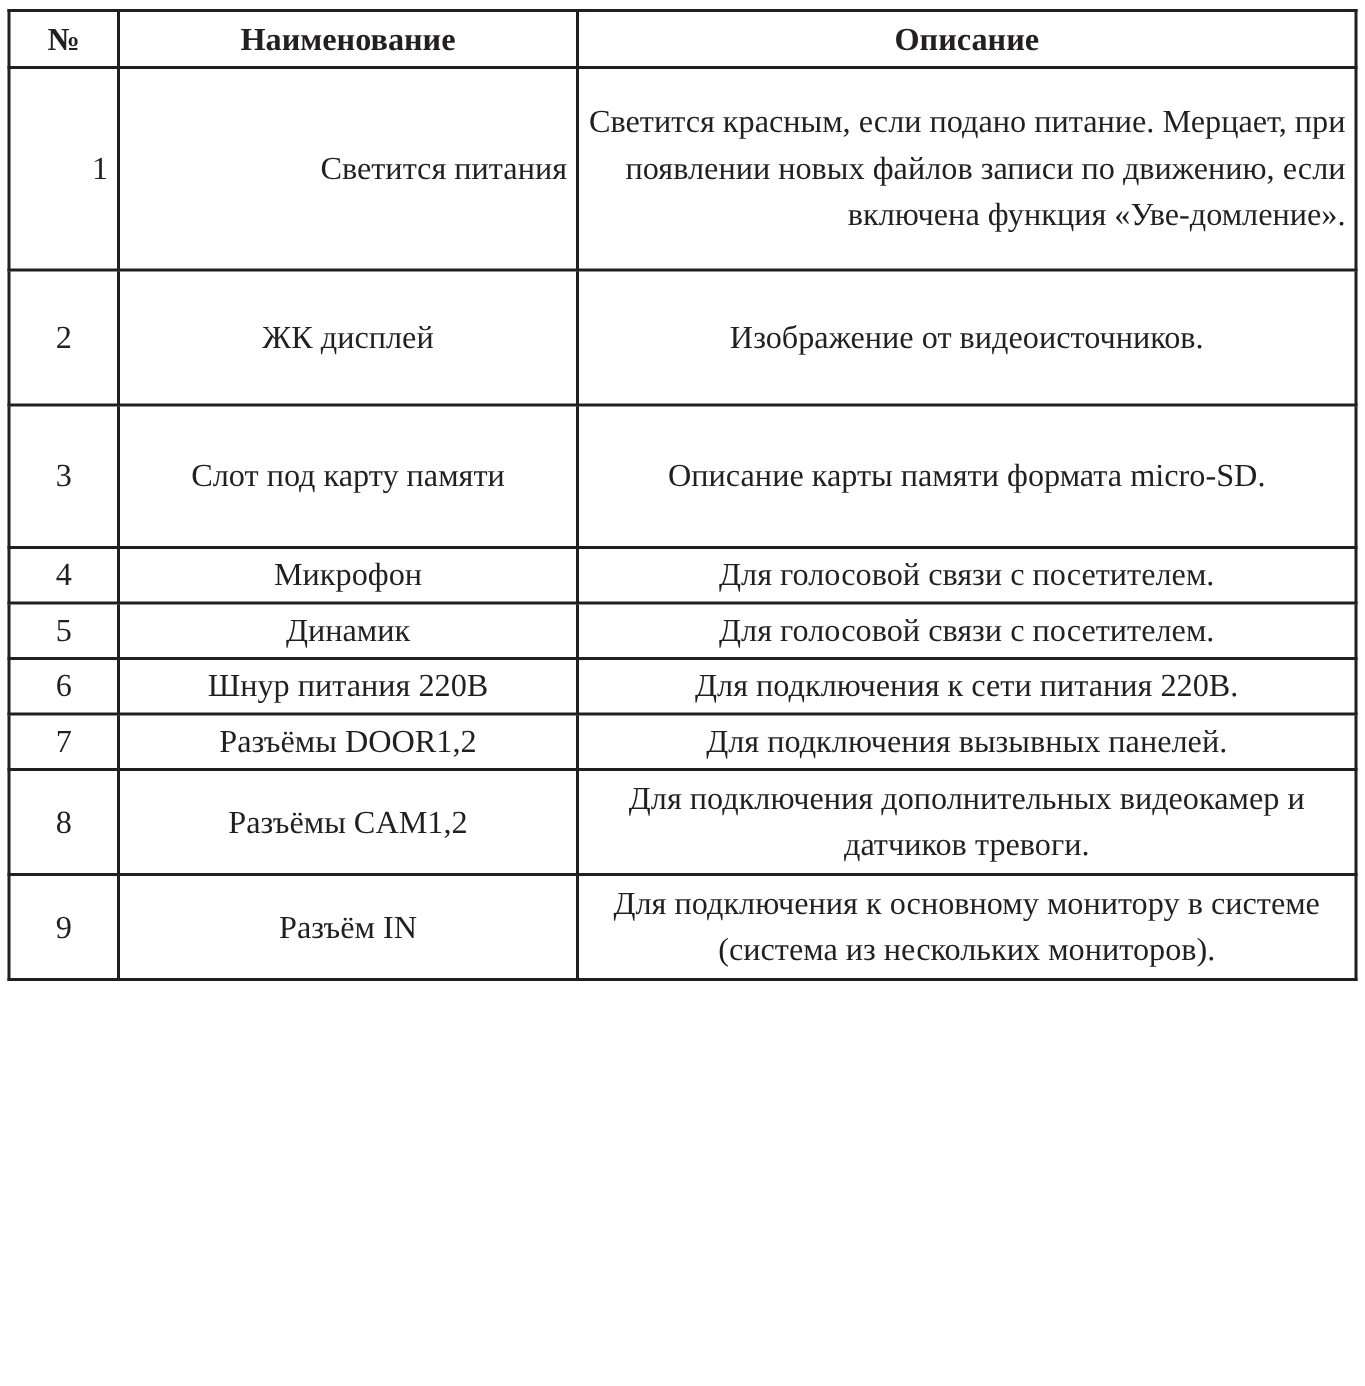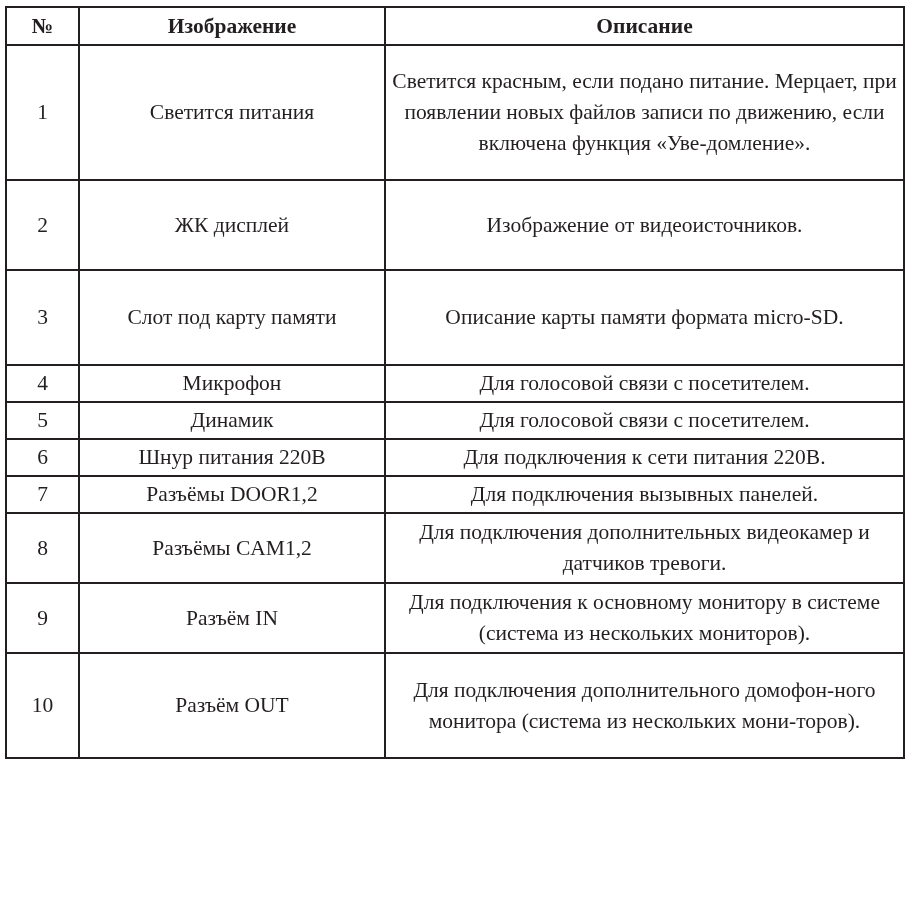--- a/index.html
+++ b/index.html
@@ -16,35 +16,35 @@
     }
     .tbl td, .tbl th {
       border: 2.5px solid #231f20;
       text-align: center;
       vertical-align: middle;
       padding: 0 6px;
     }
     .tbl th { font-weight: bold; height: 36px; background: #ffffff; }
     .c1 { width: 59px; }
     .c2 { width: 292px; }
-    .r-h135 td { height: 133px; }
+    .r-h135 td { height: 133px; text-align: right; }
     .r-h90 td { height: 88px; }
     .r-h96 td { height: 93px; }
     .r-h38 td { height: 35px; }
     .r-h71 td { height: 68px; }
     .r-h106 td { height: 103px; }
   </style>
 </head>
 <body>
 
 <table class="tbl">
   <thead>
     <tr>
       <th class="c1">№</th>
-      <th class="c2">Изображение</th>
+      <th class="c2">Наименование</th>
       <th>Описание</th>
     </tr>
   </thead>
   <tbody>
     <tr class="r-h135">
       <td>1</td>
       <td>Светится питания</td>
       <td>Светится красным, если подано питание. Мерцает, при появлении новых файлов записи по движению, если включена функция «Уве-домление».</td>
     </tr>
     <tr class="r-h90">
@@ -80,19 +80,14 @@
     <tr class="r-h71">
       <td>8</td>
       <td>Разъёмы CAM1,2</td>
       <td>Для подключения дополнительных видеокамер и датчиков тревоги.</td>
     </tr>
     <tr class="r-h71">
       <td>9</td>
       <td>Разъём IN</td>
       <td>Для подключения к основному монитору в системе (система из нескольких мониторов).</td>
     </tr>
-    <tr class="r-h106">
-      <td>10</td>
-      <td>Разъём OUT</td>
-      <td>Для подключения дополнительного домофон-ного монитора (система из нескольких мони-торов).</td>
-    </tr>
   </tbody>
 </table>
 
 </body></html>

